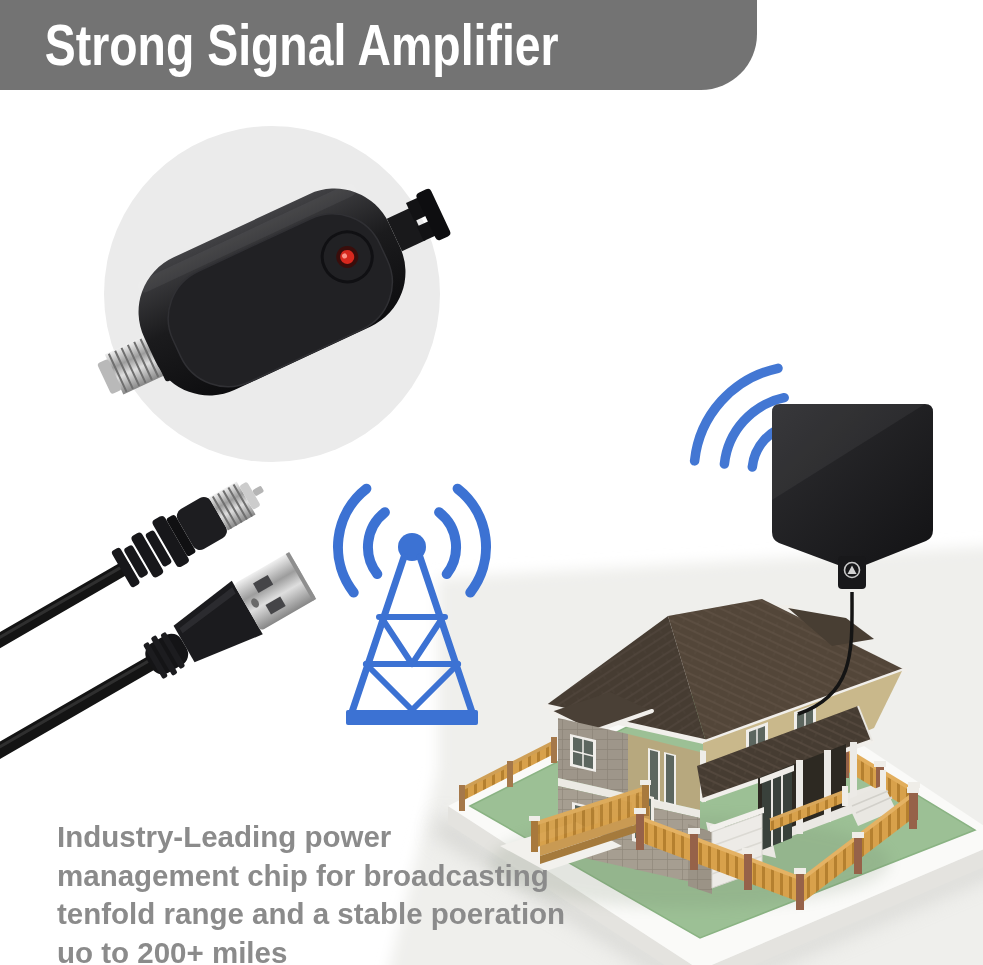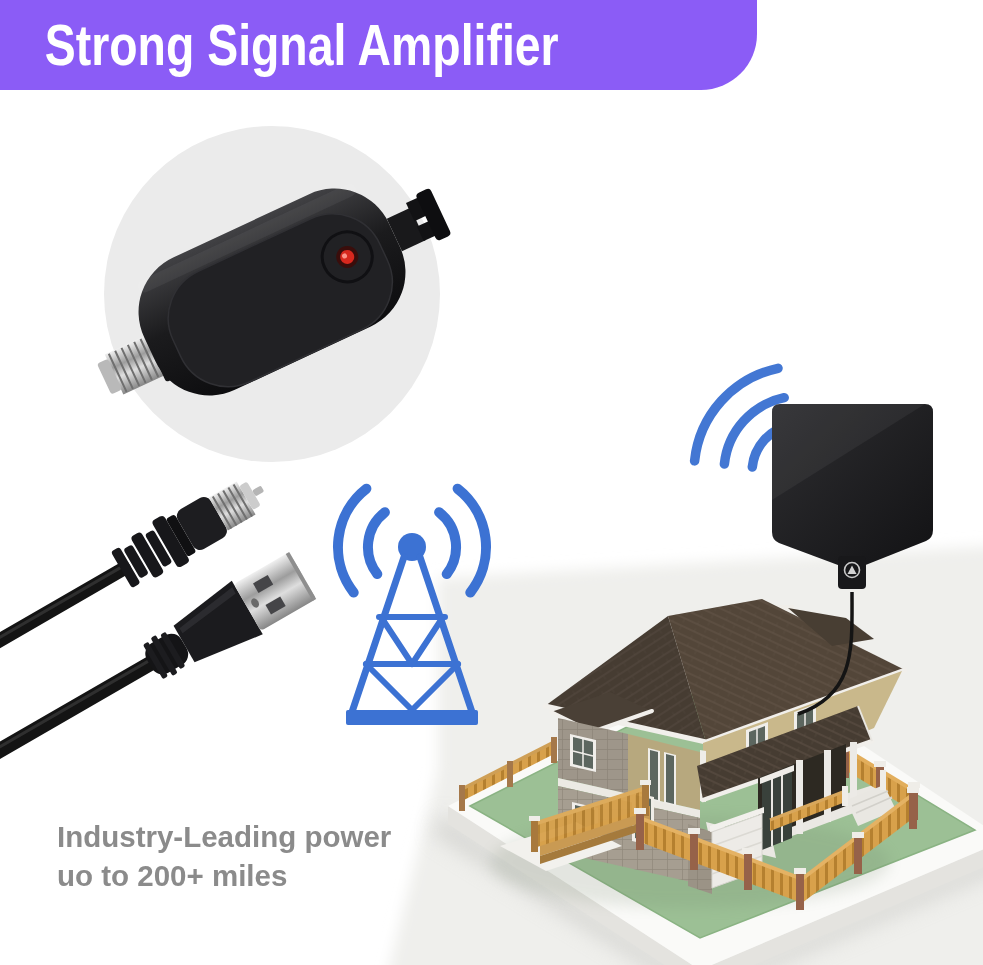--- a/index.html
+++ b/index.html
@@ -1,19 +1,19 @@
 <!DOCTYPE html>
 <html><head>
 <meta charset="utf-8">
 <style>
   html,body{margin:0;padding:0;background:#ffffff;}
   body{width:983px;height:965px;position:relative;overflow:hidden;
        font-family:"Liberation Sans",sans-serif;}
   .banner{position:absolute;left:0;top:0;width:757px;height:90px;
-          background:#8b5cf6;border-radius:0 0 56px 0;}
+          background:#737373;border-radius:0 0 56px 0;}
   .banner .title{display:block;white-space:nowrap;color:#ffffff;
           font-weight:bold;font-size:58px;line-height:90px;padding-left:56px;
           transform:scaleX(.80);transform-origin:left center;letter-spacing:0px;}
   .scene{position:absolute;left:0;top:0;}
   .caption{position:absolute;left:57px;top:818px;color:#8b8b8b;
            font-size:29.5px;line-height:38.5px;font-weight:400;}
   .caption div{white-space:nowrap;font-weight:bold;}
 </style>
 </head>
 <body>
@@ -294,14 +294,16 @@
     <ellipse cx="104" cy="0" rx="3.5" ry="5" fill="#6a6a6a"></ellipse>
   </g>
 </svg>
 
 <div class="banner">
   <span class="title">Strong Signal Amplifier</span>
 </div>
 
 <div class="caption">
   <div>Industry-Leading power</div>
+  <div>management chip for broadcasting</div>
+  <div>tenfold range and a stable poeration</div>
   <div>uo to 200+ miles</div>
 </div>
 
 </body></html>

